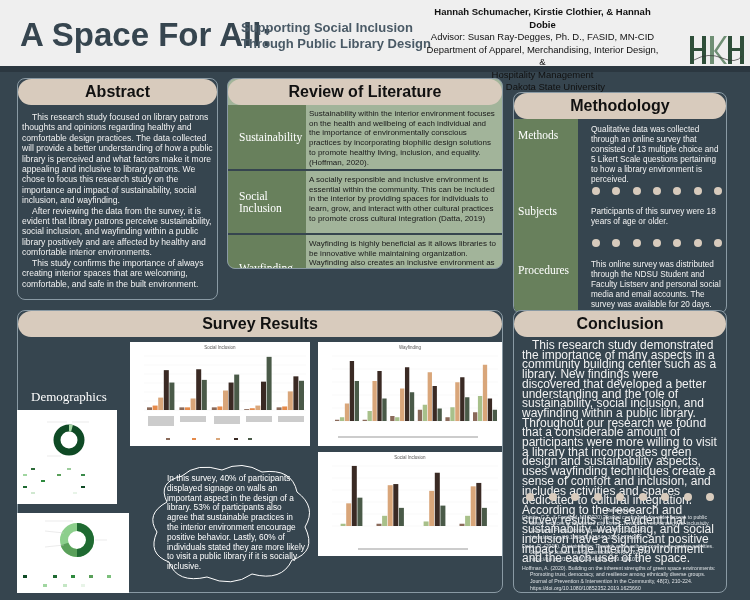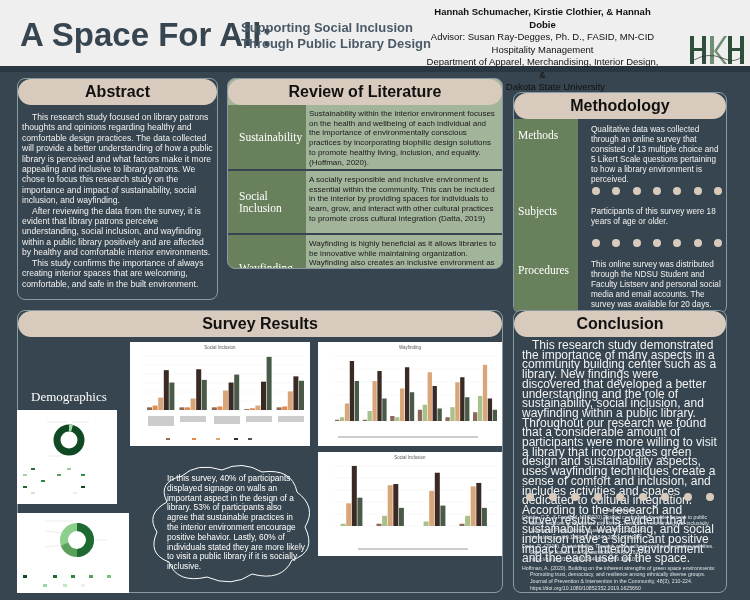--- a/index.html
+++ b/index.html
@@ -45,42 +45,42 @@
 
 <div class="header">
   <div class="title-main">A Space For All:</div>
   <div class="title-sub">
     <div>Supporting Social Inclusion</div>
     <div>Through Public Library Design</div>
   </div>
   <div class="authors">
     <div class="a1">Hannah Schumacher, Kirstie Clothier, &amp; Hannah Dobie</div>
     <div>Advisor: Susan Ray-Degges, Ph. D., FASID, MN-CID</div>
+    <div>Department of Apparel, Merchandising, Interior Design, &amp;</div>
     <div>Hospitality Management</div>
-    <div>Department of Apparel, Merchandising, Interior Design, &amp;</div>
     <div>North Dakota State University</div>
   </div>
   <svg class="logo" viewBox="0 0 56 32">
     <rect x="2" y="2" width="4" height="28" fill="#2f4f3a"></rect>
     <rect x="14" y="2" width="4" height="28" fill="#2f4f3a"></rect>
     <rect x="2" y="14" width="16" height="3" fill="#2f4f3a"></rect>
     <rect x="22" y="2" width="4" height="28" fill="#6f8f74"></rect>
     <path d="M26 17 L36 2 L39 2 L29 17 L39 30 L36 30 Z" fill="#6f8f74"></path>
     <rect x="40" y="2" width="4" height="28" fill="#2f4f3a"></rect>
     <rect x="52" y="2" width="4" height="28" fill="#2f4f3a"></rect>
     <rect x="40" y="14" width="16" height="3" fill="#2f4f3a"></rect>
     <path d="M6 26 Q20 18 34 24 T54 22" stroke="#333" stroke-width="0.7" fill="none"></path>
   </svg>
 </div>
 
 <div class="panel abstract">
   <div class="panel-head">Abstract</div>
   <div class="body">
     <p>This research study focused on library patrons thoughts and opinions regarding healthy and comfortable design practices. The data collected will provide a better understanding of how a public library is perceived and what factors make it more appealing and inclusive to library patrons. We chose to focus this research study on the importance and impact of sustainability, social inclusion, and wayfinding.</p>
-    <p>After reviewing the data from the survey, it is evident that library patrons perceive understanding, social inclusion, and wayfinding within a public library positively and are affected by healthy and comfortable interior environments.</p>
+    <p>After reviewing the data from the survey, it is evident that library patrons perceive sustainability, social inclusion, and wayfinding within a public library positively and are affected by healthy and comfortable interior environments.</p>
     <p>This study confirms the importance of always creating interior spaces that are welcoming, comfortable, and safe in the built environment.</p>
   </div>
 </div>
 
 <div class="panel lit">
   <div class="panel-head">Review of Literature</div>
   <div class="lit-row" style="height:64px;border-top:none;">
     <div class="lab">Sustainability</div>
     <div class="txt">Sustainability within the interior environment focuses on the health and wellbeing of each individual and the importance of environmentally conscious practices by incorporating biophilic design solutions to promote healthy living, inclusion, and equality. (Hoffman, 2020).</div>
   </div>

